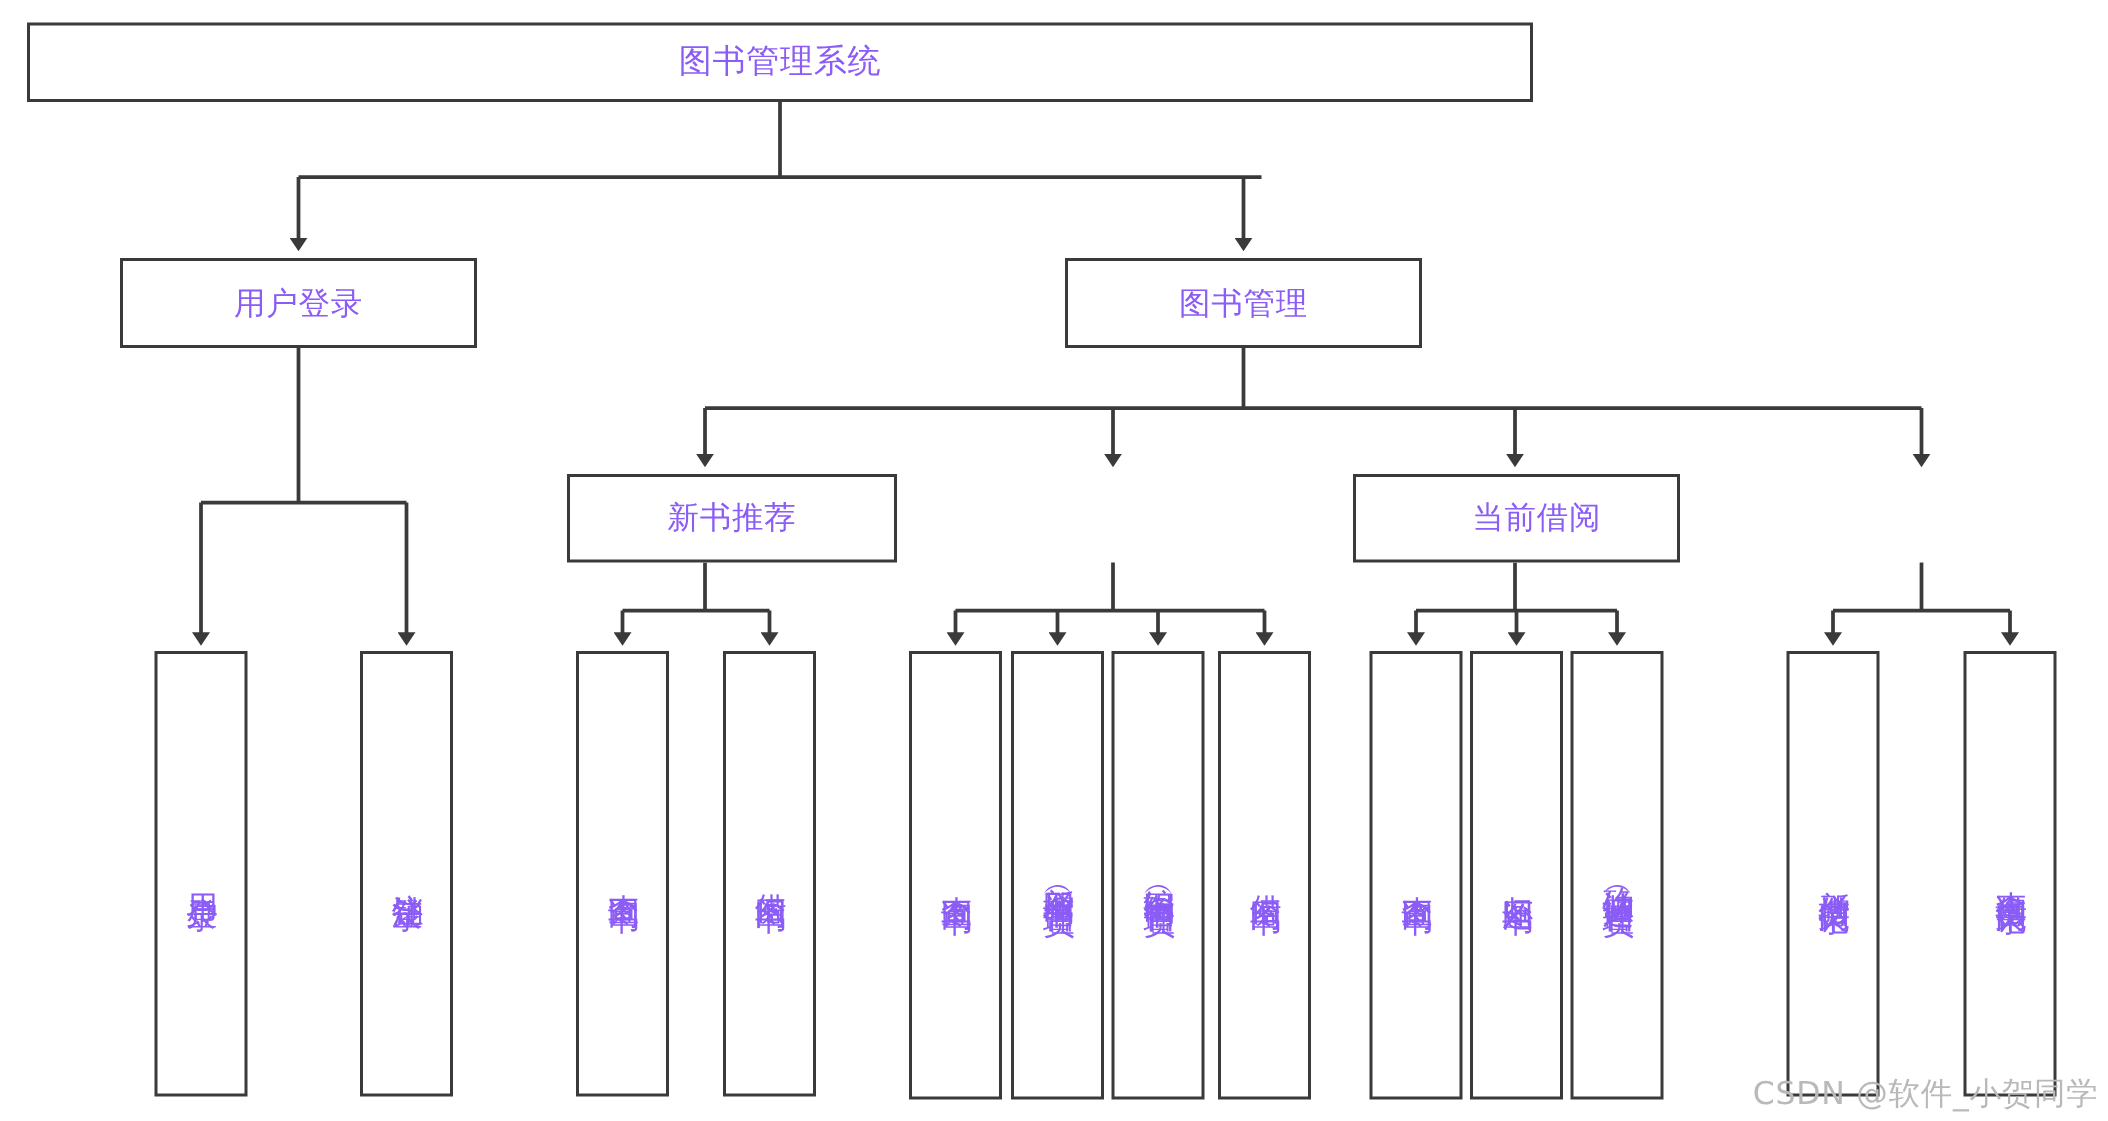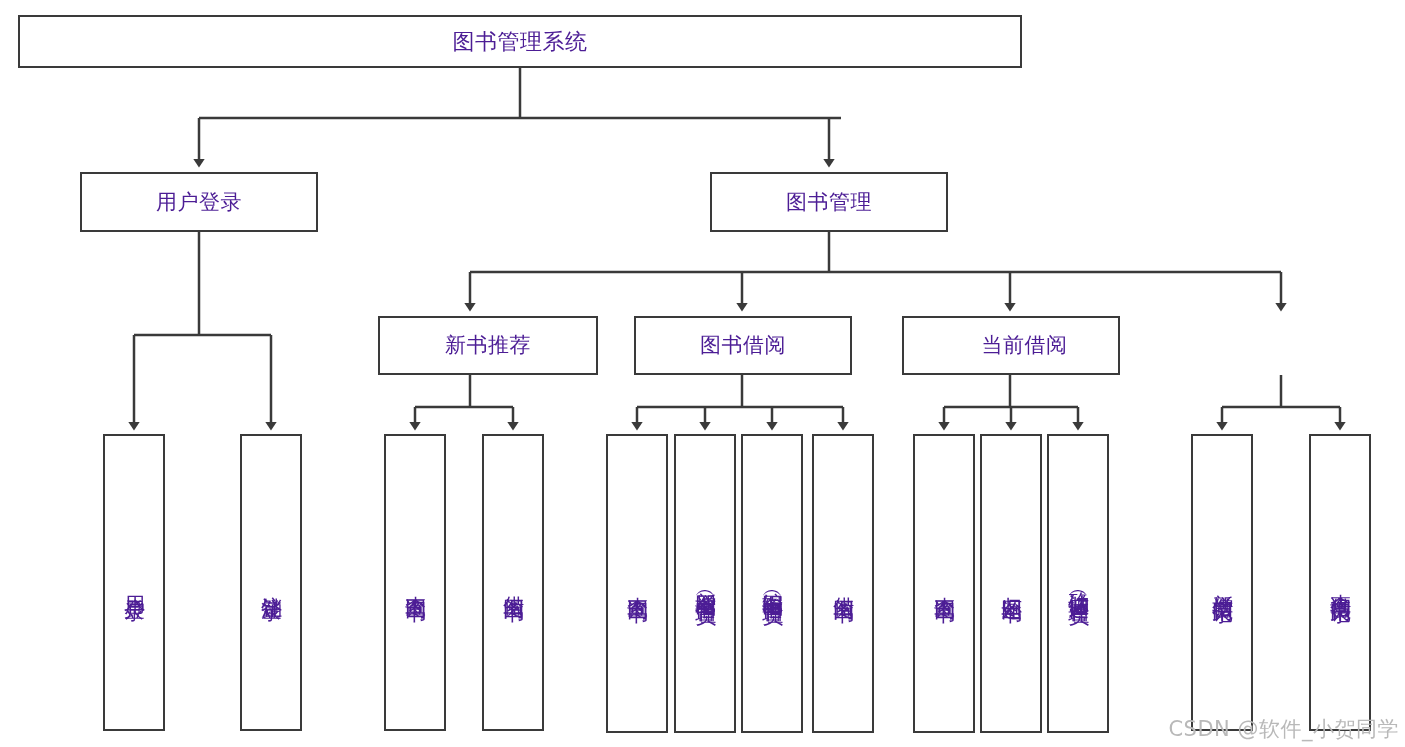--- a/index.html
+++ b/index.html
@@ -27,21 +27,21 @@
     pointer-events: none;
   }
   .node {
     position: absolute;
     box-sizing: border-box;
     background: #ffffff;
     border: 2px solid #3a3a3a;
     display: flex;
     align-items: center;
     justify-content: center;
-    color: #4c1d95;
+    color: #8b5cf6;
   }
   .node-label {
     display: block;
     text-align: center;
     line-height: 1.18;
     letter-spacing: 0.5px;
   }
   .node.horizontal .node-label {
     font-size: 21px;
   }
@@ -133,23 +133,20 @@
   <div class="node horizontal" style="left:80px; top:172px; width:238px; height:60px;">
     <span class="node-label">用户登录</span>
   </div>
   <div class="node horizontal" style="left:710px; top:172px; width:238px; height:60px;">
     <span class="node-label">图书管理</span>
   </div>
 
   <div class="node horizontal" style="left:362px; top:316px; width:220px; height:59px;margin-left:16px;">
     <span class="node-label">新书推荐</span>
   </div>
-  <div class="node horizontal" style="left:634px; top:316px; width:218px; height:59px;">
-    <span class="node-label">图书借阅</span>
-  </div>
   <div class="node horizontal" style="left:902px; top:316px; width:218px; height:59px;padding-left:27px;">
     <span class="node-label">当前借阅</span>
   </div>
 
   <div class="node vertical" style="left:103px; top:434px; width:62px; height:297px;">
     <span class="node-label">用户登录</span>
   </div>
   <div class="node vertical" style="left:240px; top:434px; width:62px; height:297px;">
     <span class="node-label">注销登录</span>
   </div>

